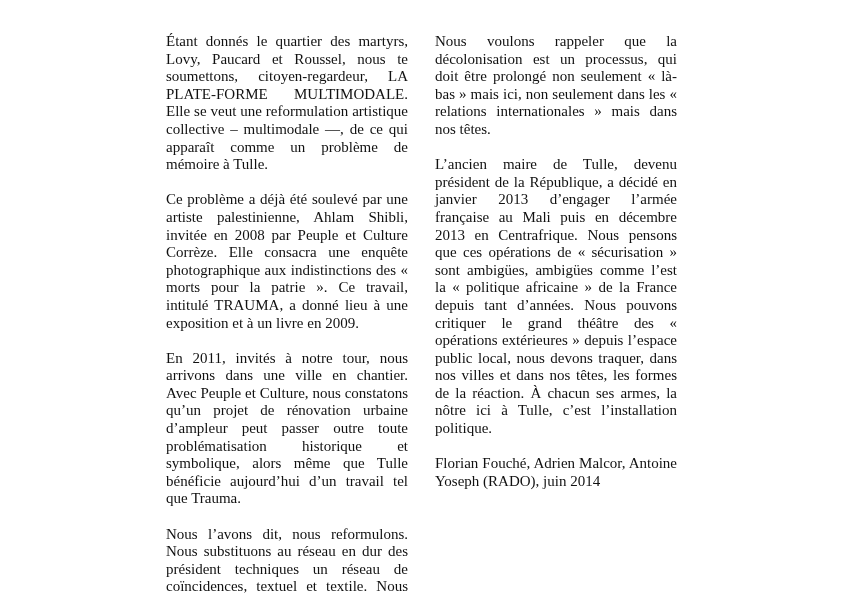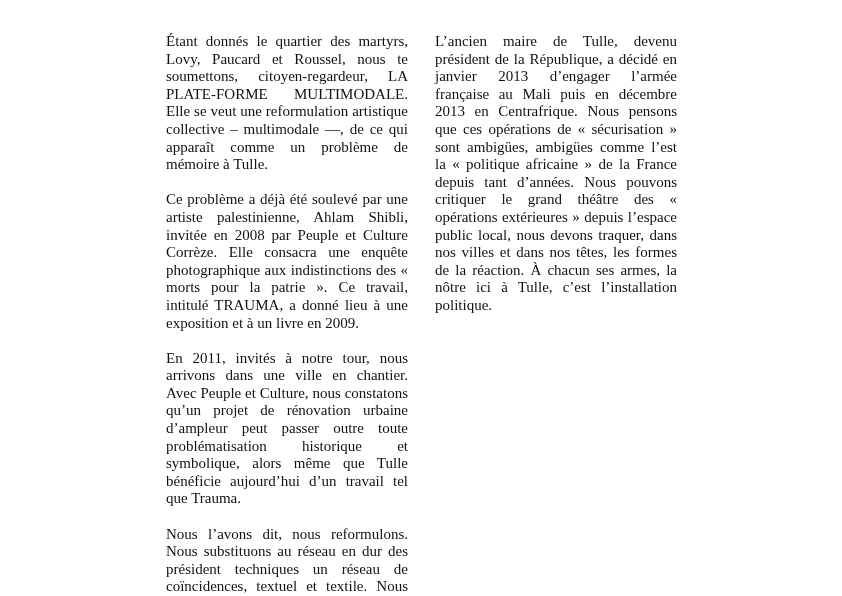--- a/index.html
+++ b/index.html
@@ -38,14 +38,16 @@
 <body>
 
 <div class="column col-left">
   <p class="para">Étant donnés le quartier des martyrs, Lovy, Paucard et Roussel, nous te soumettons, citoyen-regardeur, LA PLATE-FORME MULTIMODALE. Elle se veut une reformulation artistique collective – multimodale —, de ce qui apparaît comme un problème de mémoire à Tulle.</p>
   <p class="para">Ce problème a déjà été soulevé par une artiste palestinienne, Ahlam Shibli, invitée en 2008 par Peuple et Culture Corrèze. Elle consacra une enquête photographique aux indistinctions des « morts pour la patrie ». Ce travail, intitulé TRAUMA, a donné lieu à une exposition et à un livre en 2009.</p>
   <p class="para">En 2011, invités à notre tour, nous arrivons dans une ville en chantier. Avec Peuple et Culture, nous constatons qu’un projet de rénovation urbaine d’ampleur peut passer outre toute problématisation historique et symbolique, alors même que Tulle bénéficie aujourd’hui d’un travail tel que Trauma.</p>
   <p class="para">Nous l’avons dit, nous reformulons. Nous substituons au réseau en dur des président techniques un réseau de coïncidences, textuel et textile. Nous opposons des contre-histoires à la fiction officielle. Nous proposons des contre-monuments, comme on dit des contre-poisons.</p>
 </div>
 
 <div class="column col-right">
+  <p class="para">Nous voulons rappeler que la décolonisation est un processus, qui doit être prolongé non seulement « là-bas » mais ici, non seulement dans les « relations internationales » mais dans nos têtes.</p>
   <p class="para">L’ancien maire de Tulle, devenu président de la République, a décidé en janvier 2013 d’engager l’armée française au Mali puis en décembre 2013 en Centrafrique. Nous pensons que ces opérations de « sécurisation » sont ambigües, ambigües comme l’est la « politique africaine » de la France depuis tant d’années. Nous pouvons critiquer le grand théâtre des « opérations extérieures » depuis l’espace public local, nous devons traquer, dans nos villes et dans nos têtes, les formes de la réaction. À chacun ses armes, la nôtre ici à Tulle, c’est l’installation politique.</p>
+  <p class="signature">Florian Fouché, Adrien Malcor, Antoine Yoseph (RADO), juin 2014</p>
 </div>
 
 </body></html>

